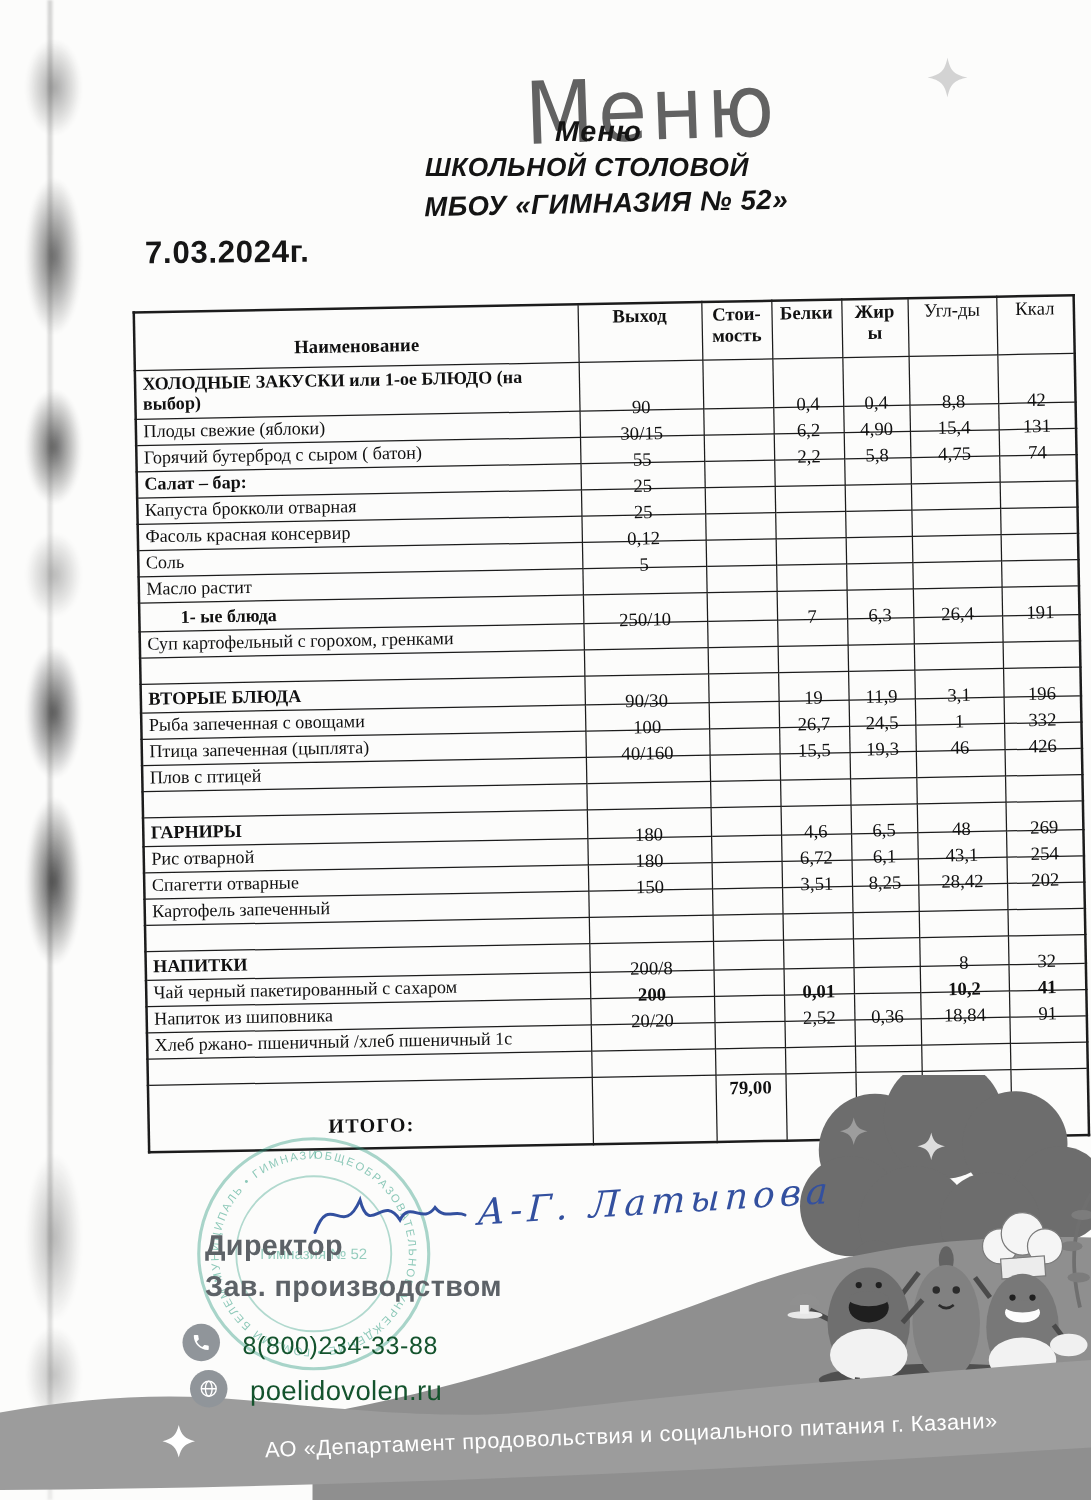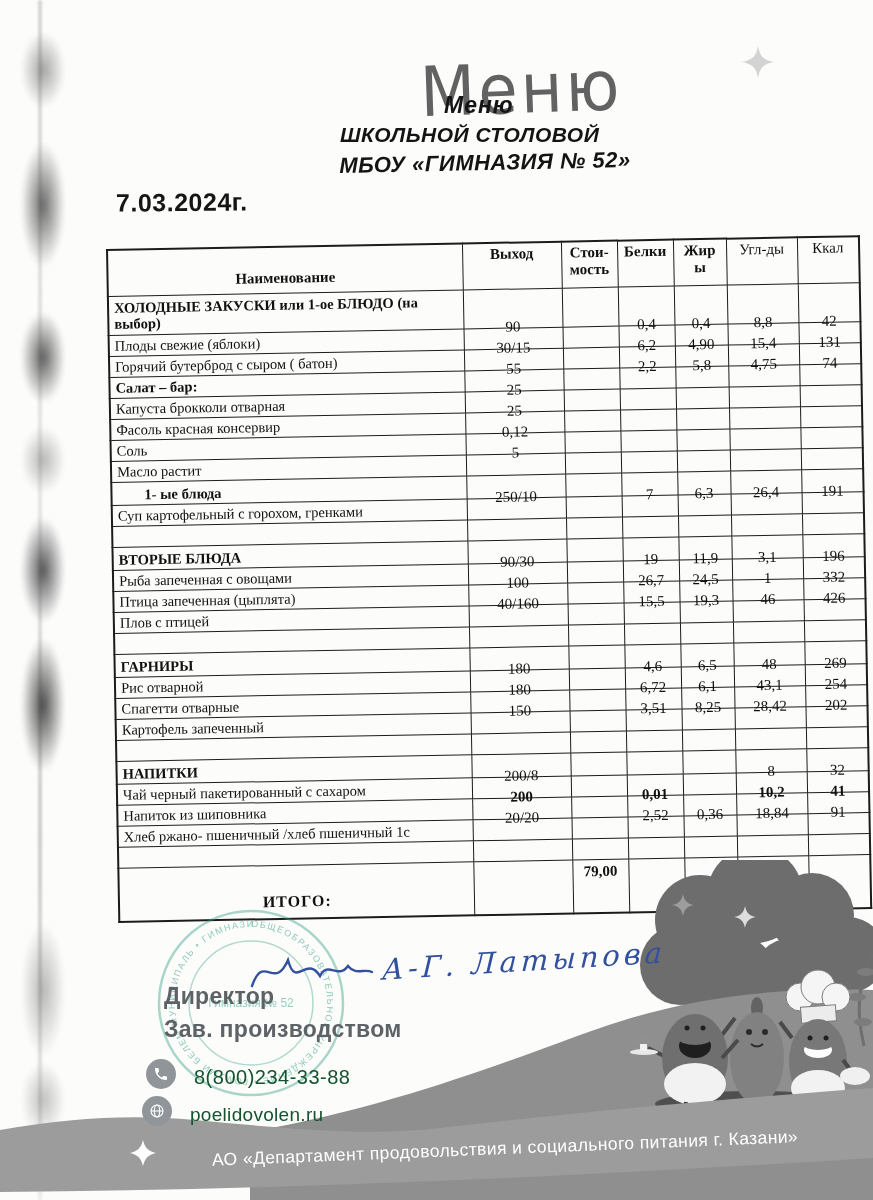--- a/index.html
+++ b/index.html
@@ -70,21 +70,21 @@
 
   
   .stamp{position:absolute;left:146px;top:898px;opacity:.9;}
   .roles{position:absolute;left:164px;top:980px;color:#5d6267;
     font-size:23px;line-height:32px;letter-spacing:.3px;}
   .roles div{margin-bottom:1px;font-weight:bold;}
   .contact{position:absolute;display:flex;align-items:flex-end;color:#14532d;}
   .contact .ic{width:30px;height:30px;border-radius:50%;background:#90959a;
     display:flex;align-items:center;justify-content:center;margin-right:18px;flex:0 0 30px;}
   .phone-row{left:146px;top:1059px;font-size:20px;letter-spacing:.5px;}
-  .site-row{left:142px;top:1096px;font-size:19px;letter-spacing:.3px;}
+  .site-row{left:152px;top:1096px;font-size:22px;letter-spacing:.3px;}
 
   .sig-squiggle{position:absolute;left:246px;top:946px;}
   .sig-main{position:absolute;left:382px;top:944px;font-family:"DejaVu Serif",serif;
     font-style:italic;font-size:29px;color:#33509f;letter-spacing:4px;
     transform:rotate(-3.5deg) skewX(-6deg);}
 
   .illus{position:absolute;left:0;top:860px;}
   .band-text{position:absolute;left:180px;top:1138px;width:650px;text-align:center;
     color:#fff;font-size:17.5px;letter-spacing:.4px;transform:rotate(-2.3deg);}
 </style>

